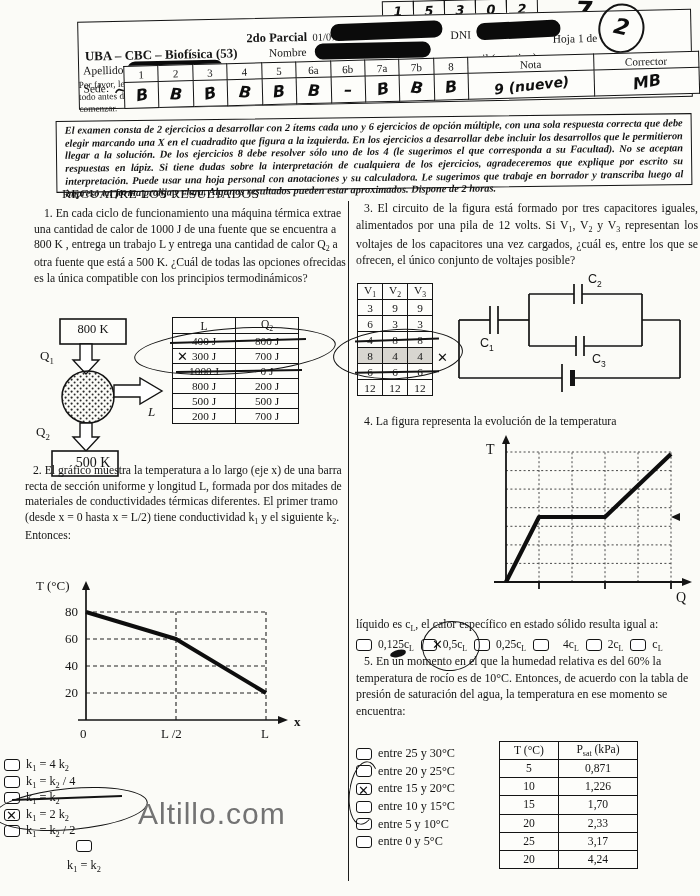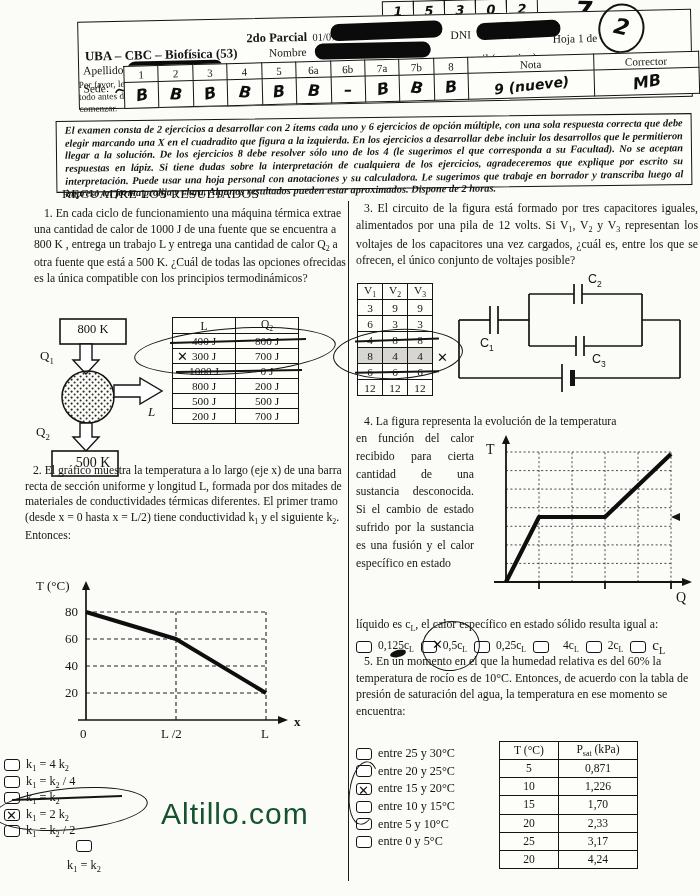--- a/index.html
+++ b/index.html
@@ -235,21 +235,21 @@
       </div>
     <div class="optrow" style="height:16.5px;flex-direction:column;">
         <span class="cb"></span>
         <span style="font-size:12.3px;">k<sub>1</sub> = k<sub>2</sub></span>
       </div>
     <span class="xmark hw" style="left:2px;top:52px;">✕</span>
     <div class="strike" style="left:8px;top:40px;width:110px;transform:rotate(-2deg);"></div>
     <div class="ell" style="left:-10px;top:31px;width:152px;height:40px;transform:rotate(-5deg);"></div>
   </div>
 
-  <div class="abs" style="left:161px;top:797px;font-family:'Liberation Sans',sans-serif;font-size:30px;color:#14532d;letter-spacing:1px;">Altillo.com</div>
+  <div class="abs" style="left:138px;top:797px;font-family:'Liberation Sans',sans-serif;font-size:30px;color:#737373;letter-spacing:1px;">Altillo.com</div>
 
   <div class="abs q" style="left:356px;top:200px;width:342px;font-size:11.8px;line-height:1.42;text-align:justify;text-indent:8px;">3. El circuito de la figura está formado por tres capacitores iguales, alimentados por una pila de 12 volts. Si V<sub>1</sub>, V<sub>2</sub> y V<sub>3</sub> representan los voltajes de los capacitores una vez cargados, ¿cuál es, entre los que se ofrecen, el único conjunto de voltajes posible?</div>
 
   <div class="abs" style="left:357px;top:283px;width:120px;height:120px;">
     <table class="xt">
       <tbody>
           <tr style="height:16px;">
         <th style="width:24px;font-size:11.3px;">V<sub>1</sub></th>
         <th style="width:24px;font-size:11.3px;">V<sub>2</sub></th>
         <th style="width:24px;font-size:11.3px;">V<sub>3</sub></th>
@@ -355,21 +355,20 @@
         </g>
         <polygon points="28,3 24,12 32,12" fill="#141414"></polygon>
         <polygon points="214,150 204,146 204,154" fill="#141414"></polygon>
         <polygon points="193,85 202,81 202,89" fill="#141414"></polygon>
         <polyline points="28,150 61,85 127,85 193,22" fill="none" stroke="#0e0e0e" stroke-width="4.2" stroke-linejoin="round"></polyline>
       </svg>
       <span class="abs" style="left:8px;top:10px;font-size:14px;">T</span>
       <span class="abs" style="left:198px;top:158px;font-size:14px;">Q</span>
     </div>
 
-    <div class="q" style="font-size:11.8px;line-height:1.52;text-align:justify;">en función del calor recibido para cierta cantidad de una sustancia desconocida. Si el cambio de estado sufrido por la sustancia es una fusión y el calor específico en estado</div>
     <div class="q" style="clear:right;font-size:11.8px;line-height:1.4;">líquido es c<sub>L</sub>, el calor específico en estado sólido resulta igual a:</div>
 
     <div style="display:flex;align-items:center;gap:7px;margin-top:3px;position:relative;">
       <span class="optrow">
           <span class="cb"></span>
           <span style="font-size:11.5px;">0,125c<sub>L</sub></span>
         </span>
       <span class="optrow">
           <span class="cb"></span>
           <span style="font-size:11.5px;">0,5c<sub>L</sub></span>
@@ -381,21 +380,21 @@
       <span class="optrow">
           <span class="cb"></span>
           <span style="font-size:11.5px;margin-left:8px;">4c<sub>L</sub></span>
         </span>
       <span class="optrow">
           <span class="cb"></span>
           <span style="font-size:11.5px;">2c<sub>L</sub></span>
         </span>
       <span class="optrow">
           <span class="cb"></span>
-          <span style="font-size:15px;">c<sub>L</sub></span>
+          <span style="font-size:12px;">c<sub>L</sub></span>
         </span>
       <span class="xmark hw" style="left:76px;top:1px;">✕</span>
       <div class="ell" style="left:66px;top:-16px;width:56px;height:48px;transform:rotate(-8deg);"></div>
     </div>
   </div>
 
   <div class="abs q" style="left:356px;top:653px;width:342px;font-size:11.9px;line-height:1.4;text-indent:8px;">5. En un momento en el que la humedad relativa es del 60% la temperatura de rocío es de 10°C. Entonces, de acuerdo con la tabla de presión de saturación del agua, la temperatura en ese momento se encuentra:</div>
   <div class="abs" style="left:390px;top:650px;width:16px;height:7px;background:#111;border-radius:60% 40% 55% 45%;transform:rotate(-10deg);"></div>
 
   <div class="abs" style="left:356px;top:745px;width:140px;">

